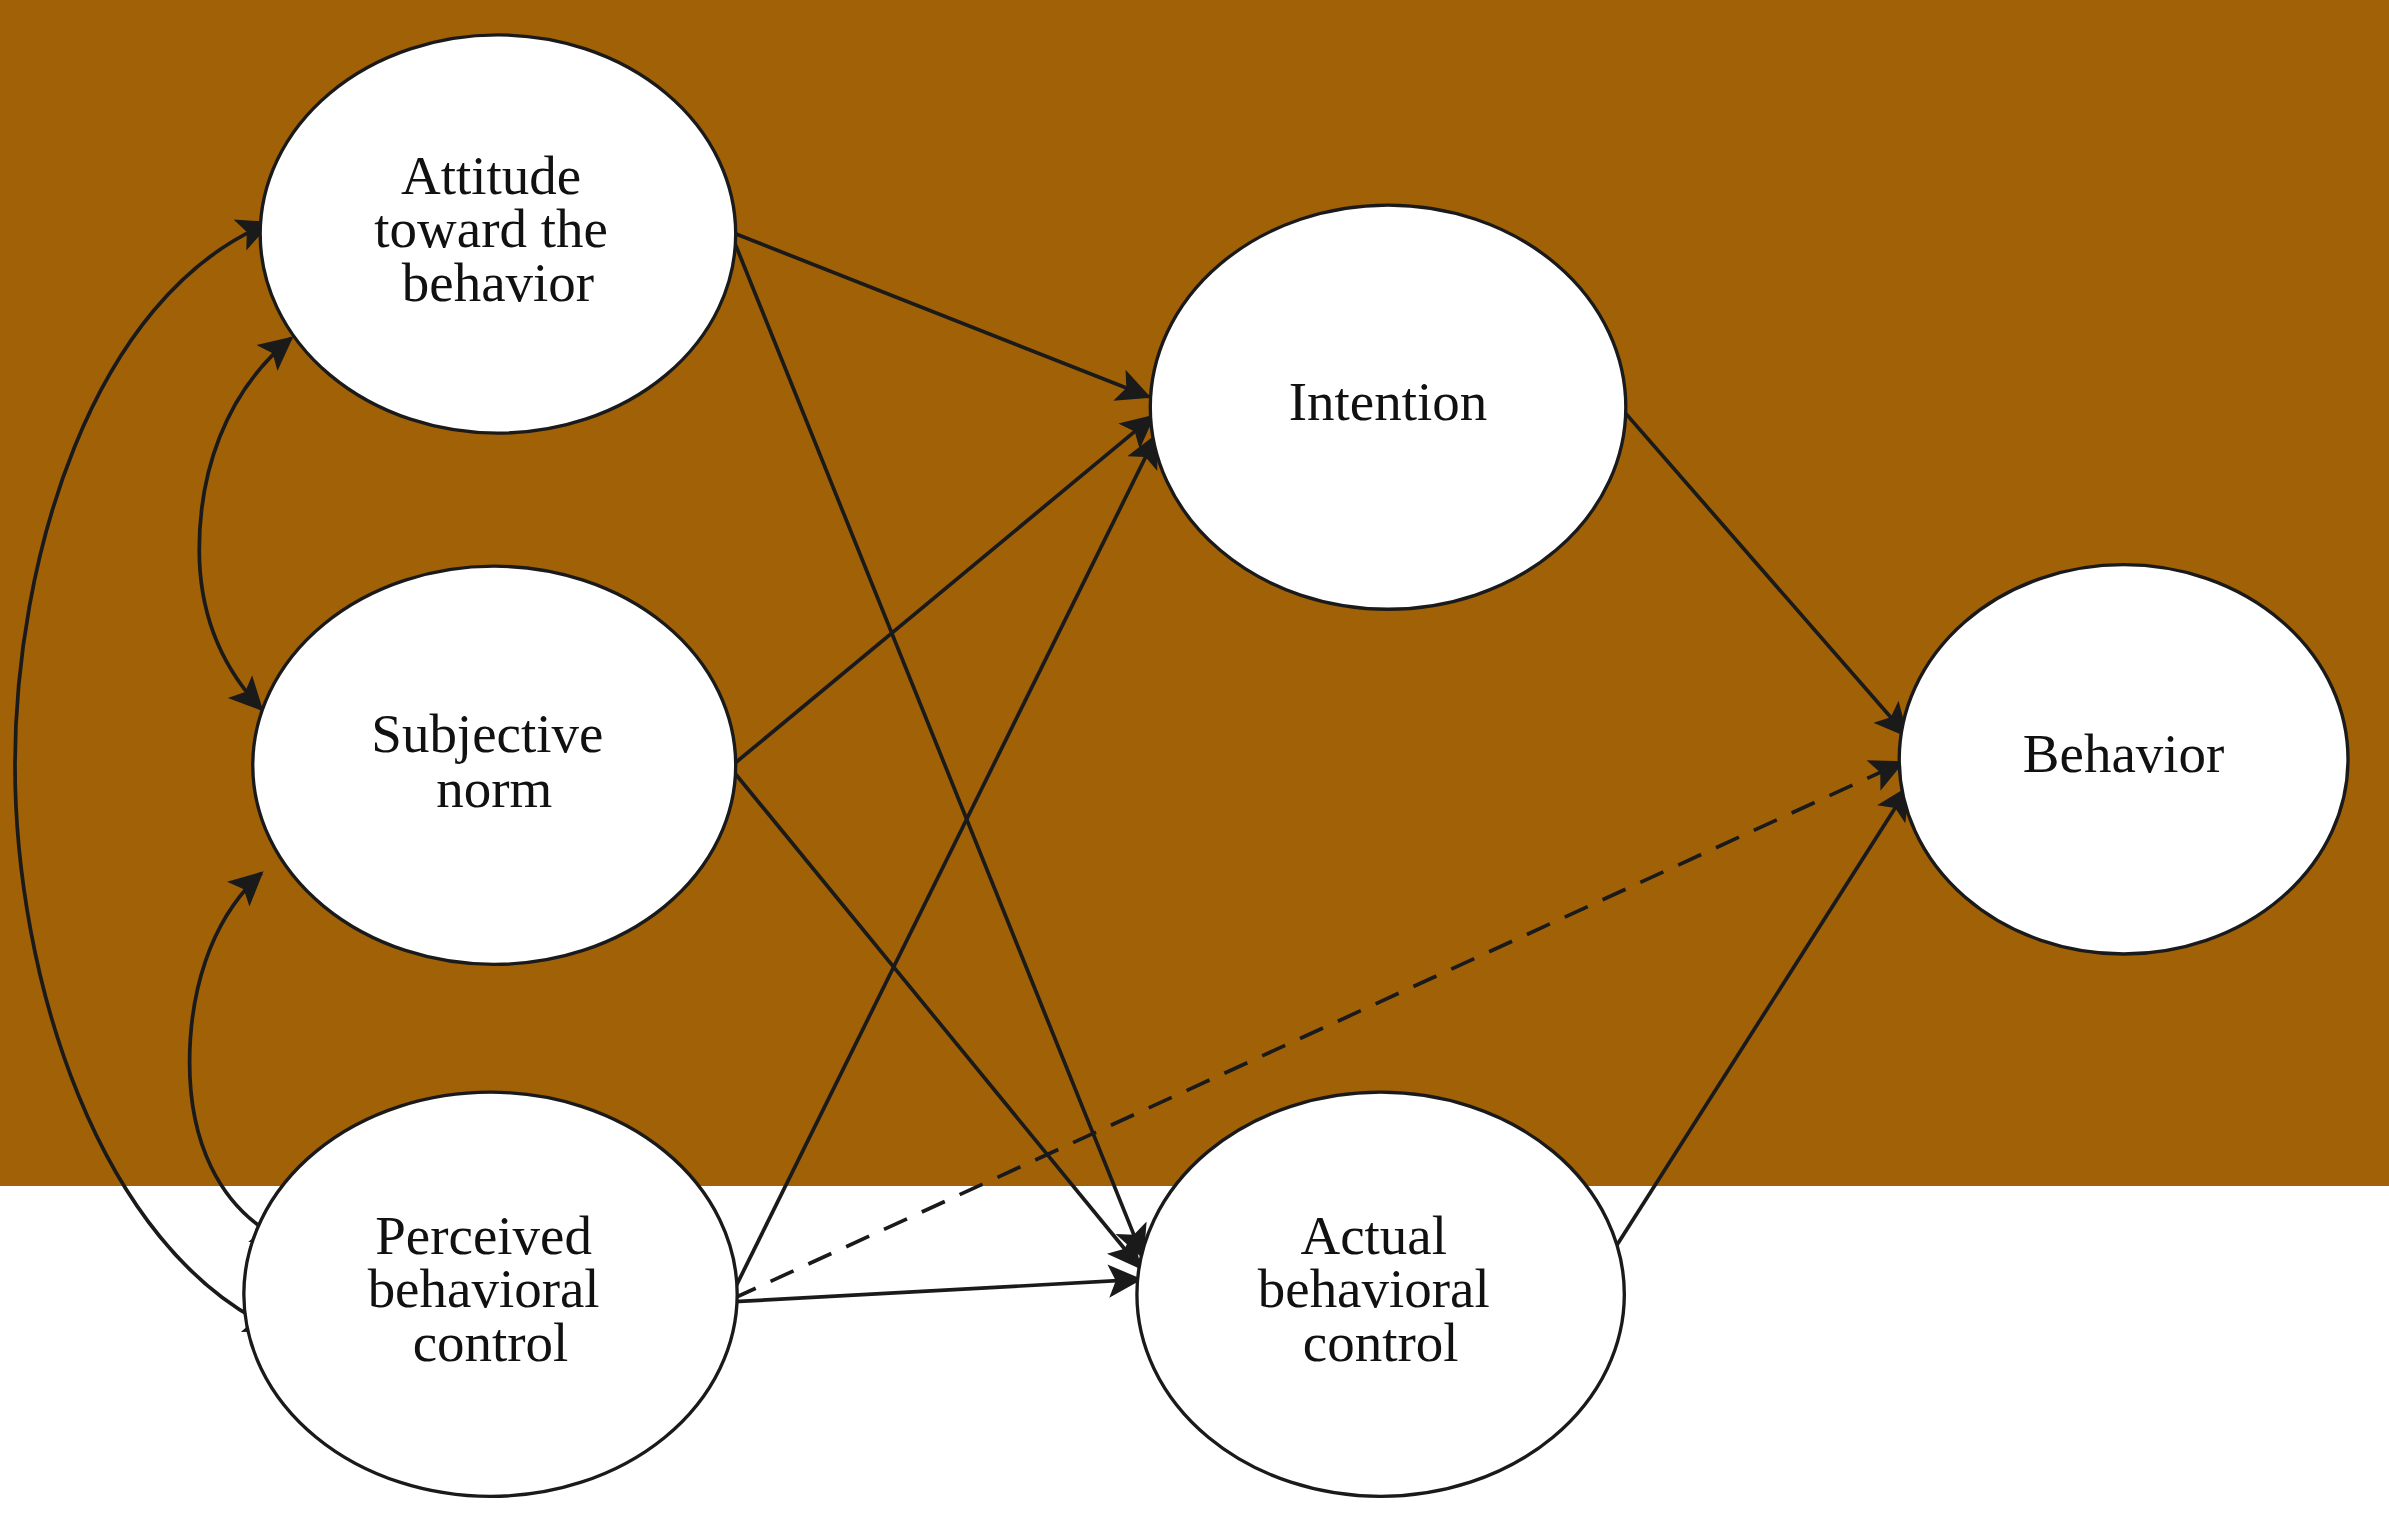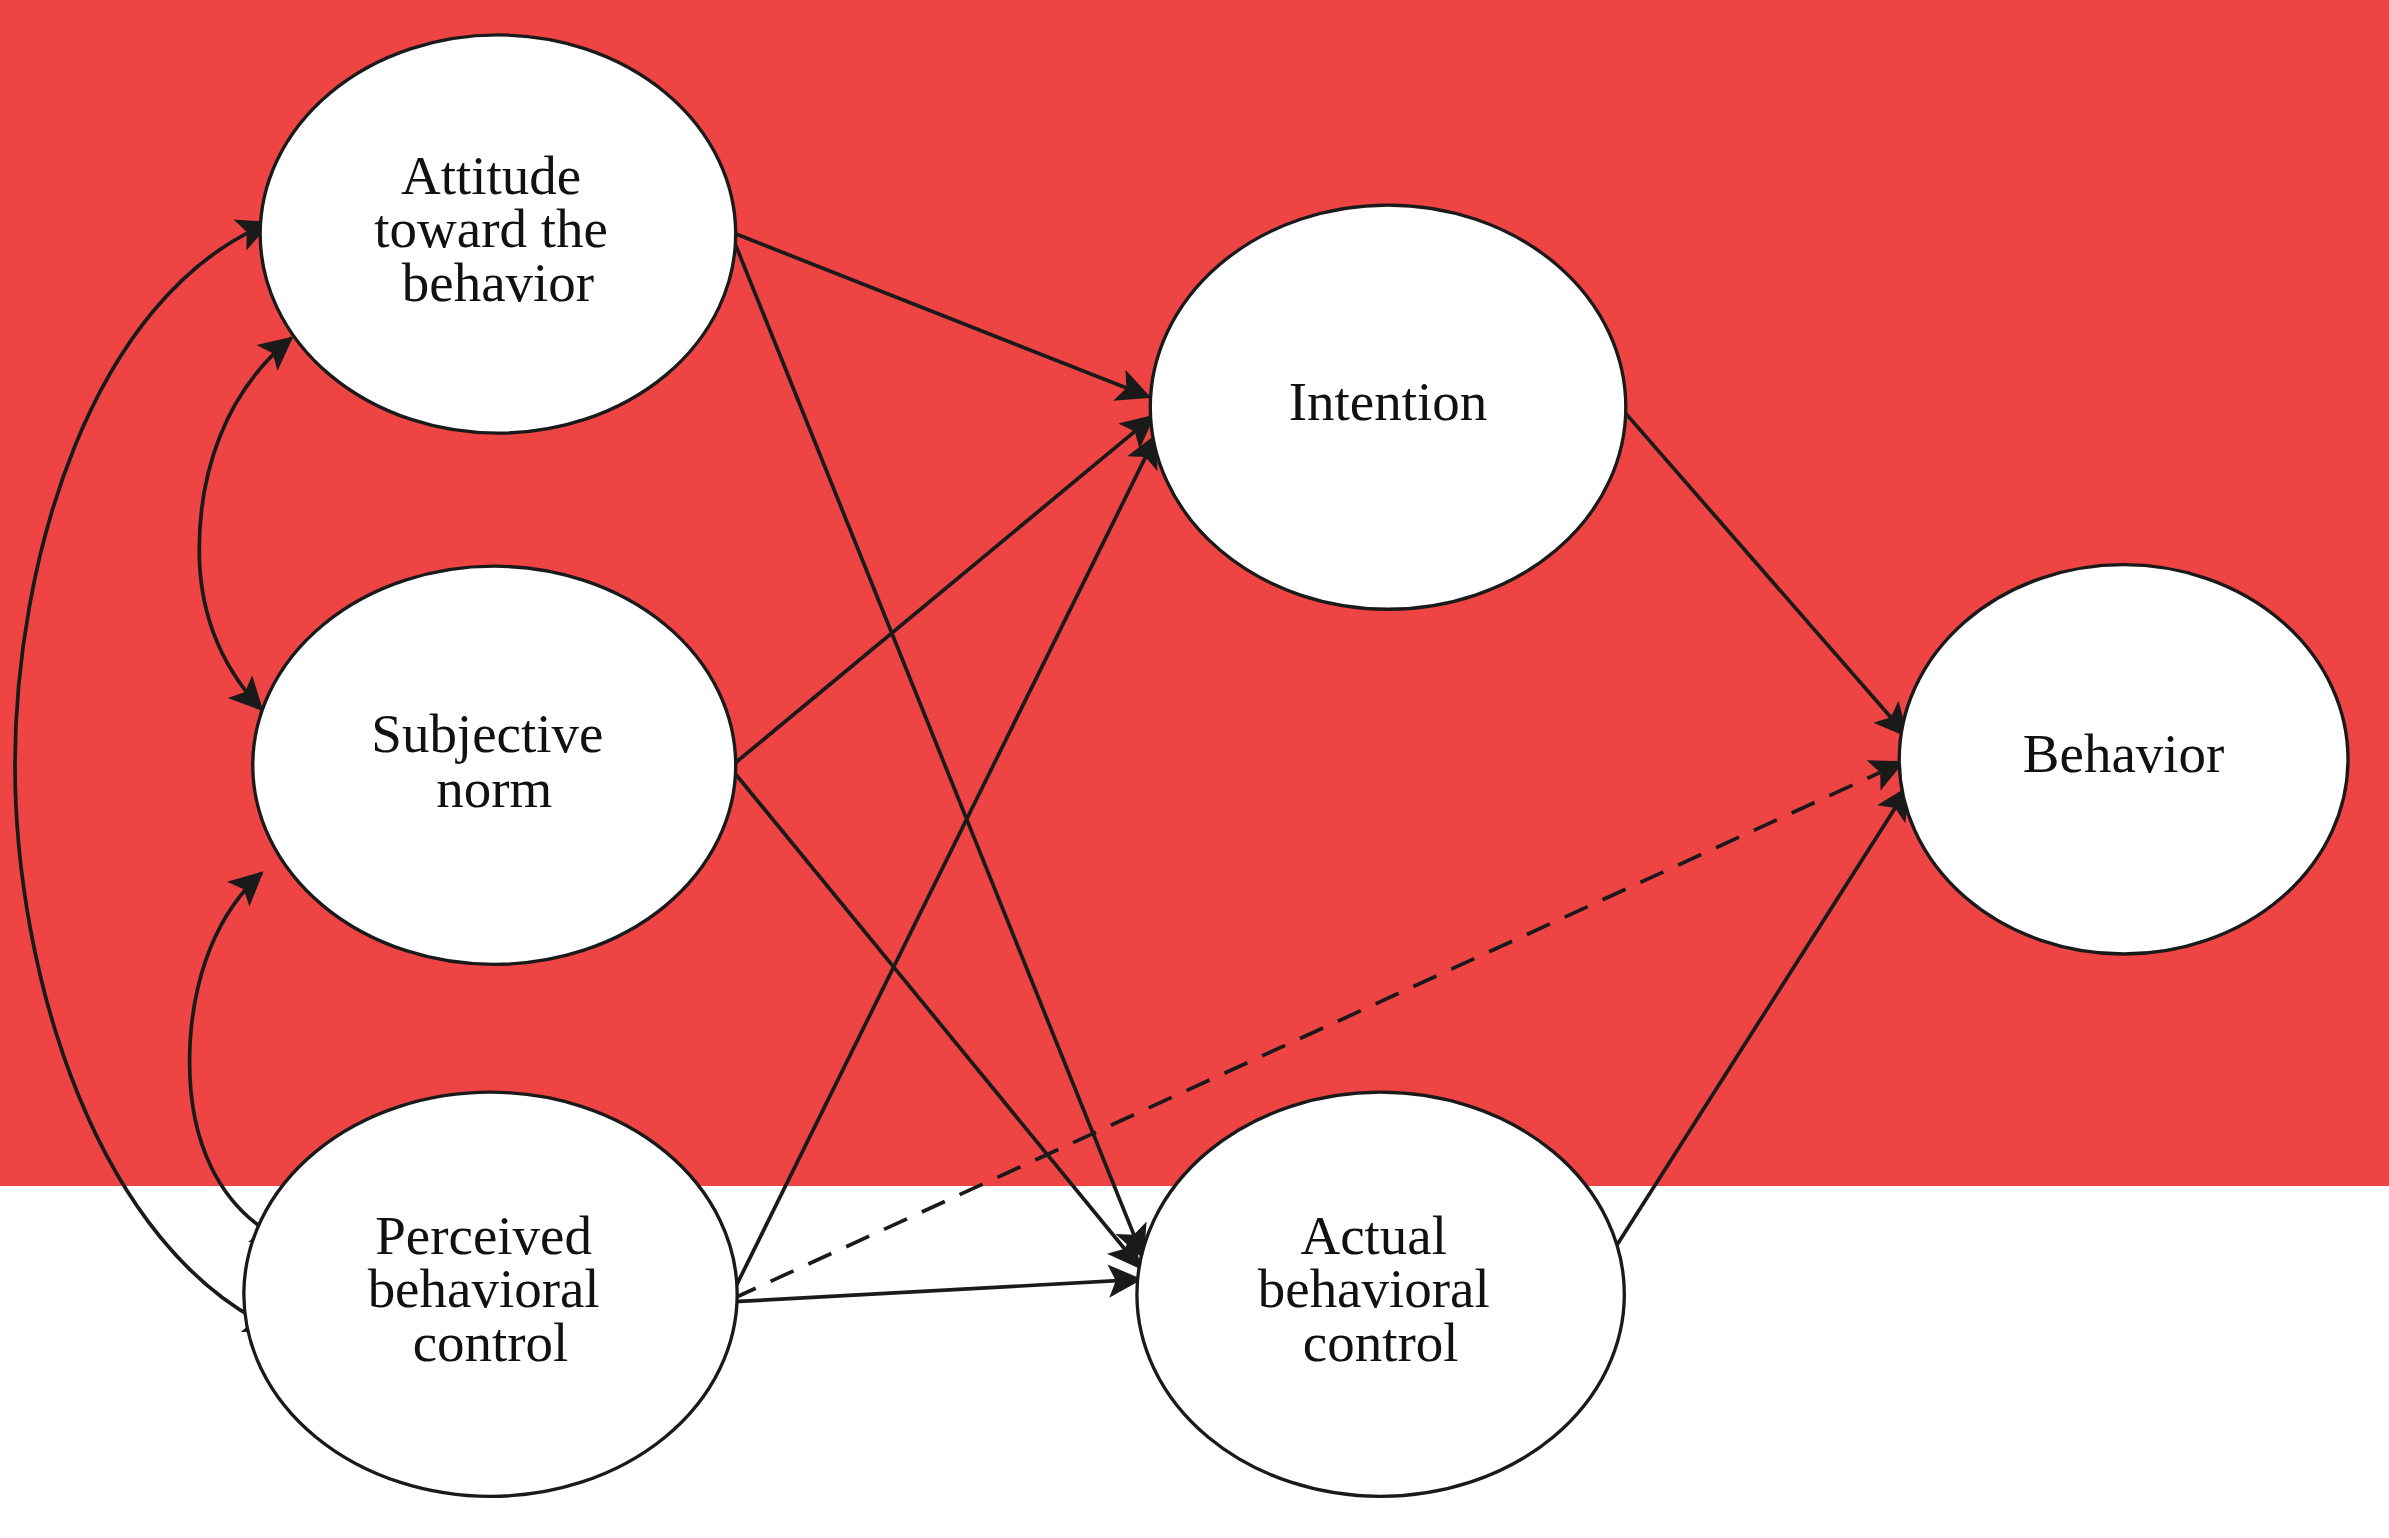--- a/index.html
+++ b/index.html
@@ -1,17 +1,17 @@
 <!DOCTYPE html>
 <html style="font-size:12px"><head>
 <meta charset="utf-8">
 <style>
   html,body{margin:0;padding:0;background:#ffffff;}
   body{width:2389px;height:1538px;overflow:hidden;font-family:"Liberation Serif",serif;}
-  #stage{position:relative;width:2389px;height:1186px;background:#ef4444;}
+  #stage{position:relative;width:2389px;height:1186px;background:#a16207;}
   svg#diagram{position:absolute;left:0;top:0;width:2389px;height:1538px;display:block;}
   .node-ellipse{fill:#ffffff;stroke:#1a1a1a;stroke-width:4.5;}
   .edge-line{fill:none;stroke:#1a1a1a;stroke-width:5;}
   .edge-line.dashed{stroke-dasharray:34 22;stroke-width:5;}
   .edge-curve{fill:none;stroke:#1a1a1a;stroke-width:5;}
   .node-label{font-family:"Liberation Serif",serif;font-size:74px;fill:#111111;text-anchor:middle;dominant-baseline:middle;}
   .node-label tspan{font-family:"Liberation Serif",serif;}
 </style>
 </head>
 <body>

